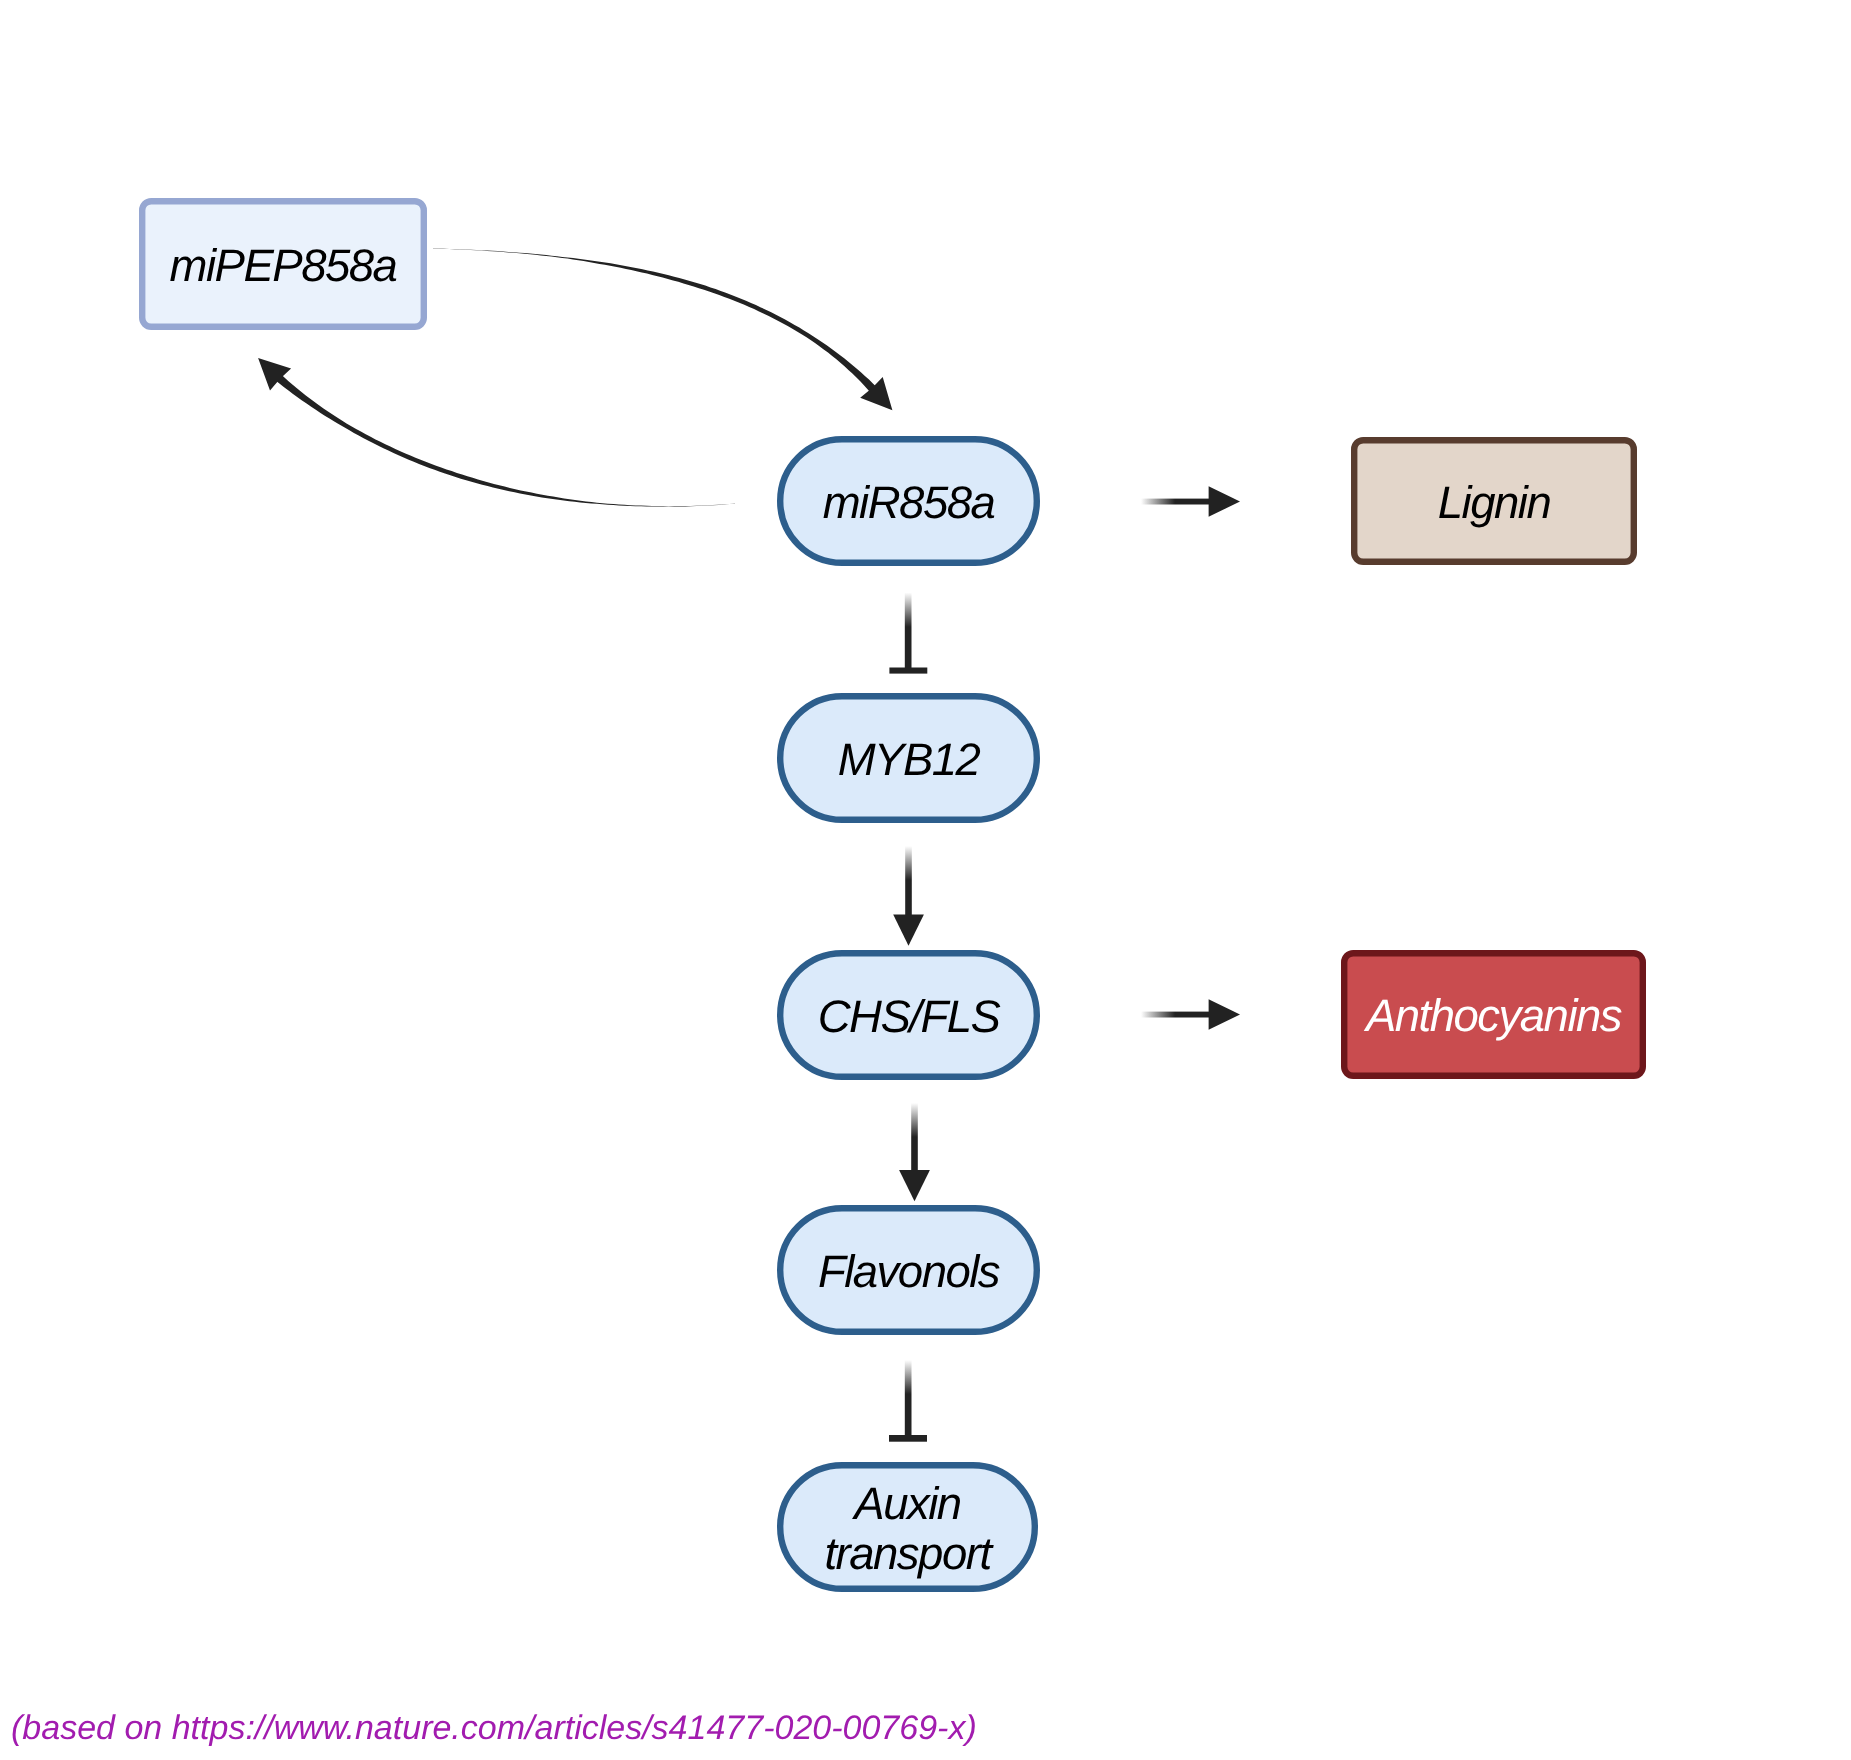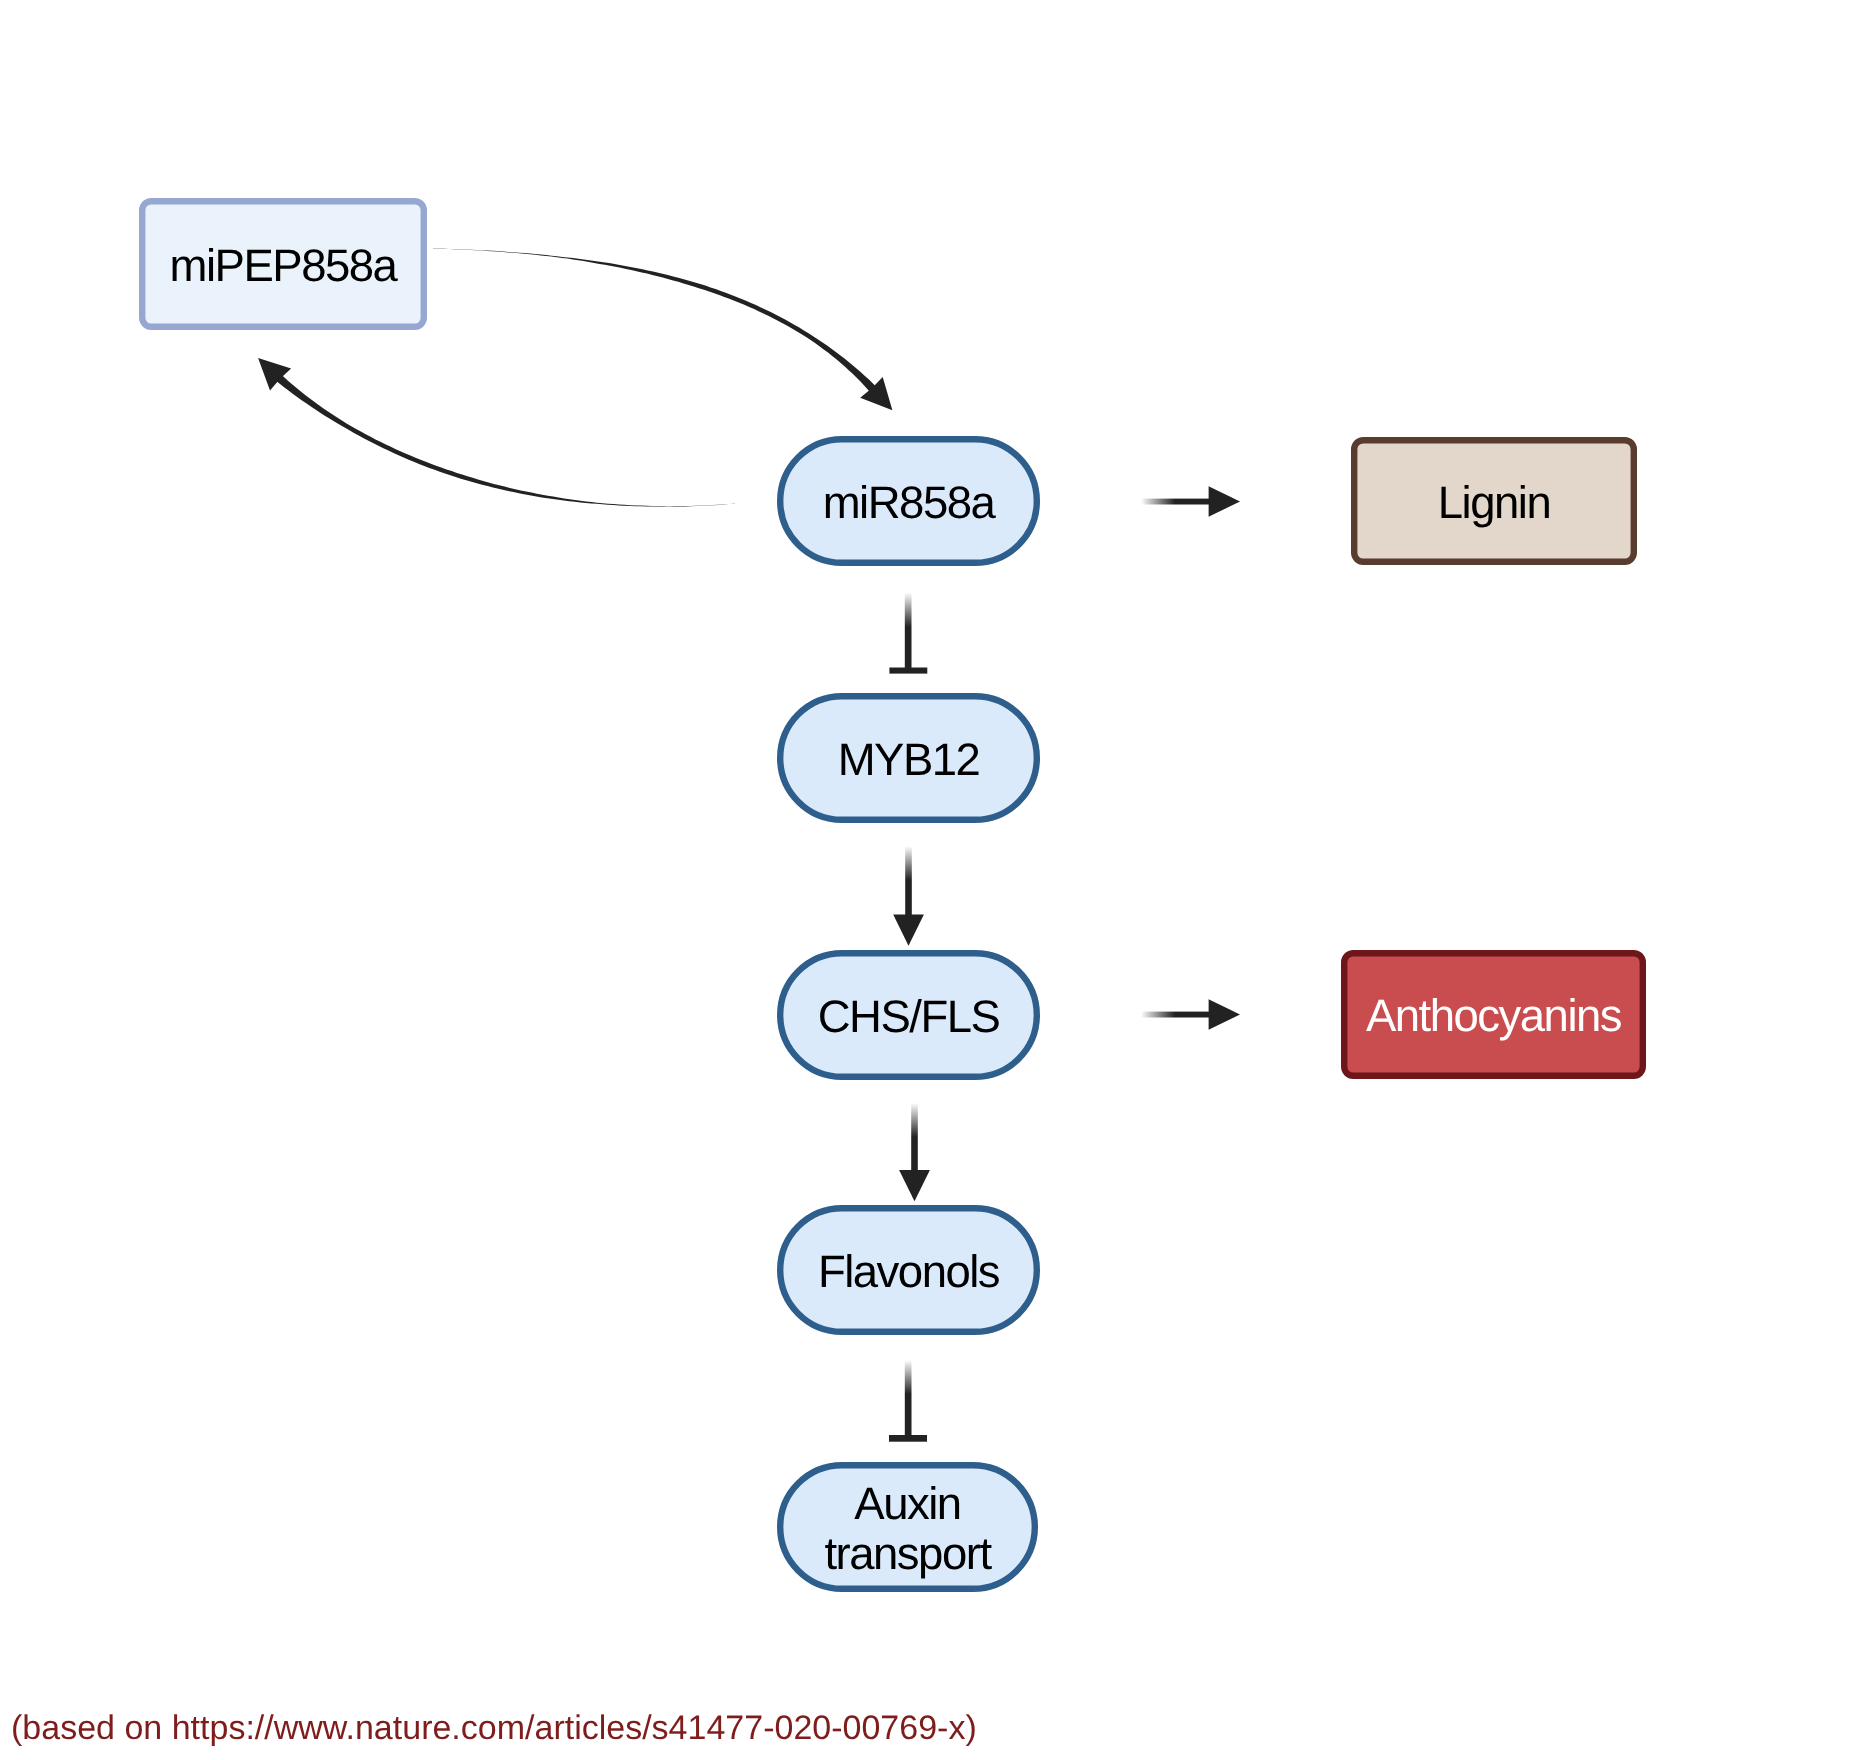--- a/index.html
+++ b/index.html
@@ -1,19 +1,19 @@
 <!DOCTYPE html>
 <html><head>
 <meta charset="utf-8">
 <style>
   html,body{margin:0;padding:0;background:#ffffff;-webkit-font-smoothing:antialiased;text-rendering:geometricPrecision;}
   body{width:1851px;height:1760px;overflow:hidden;font-family:"Liberation Sans",sans-serif;}
-  #stage{position:relative;width:1851px;height:1368px;background:#fff;filter:saturate(1);}
+  #stage{position:relative;width:1851px;height:1368px;background:#fff;filter:saturate(1);font-style:italic;}
   svg.layer{position:absolute;left:0;top:0;width:1851px;height:1760px;}
-  .caption{position:absolute;left:11px;top:1711px;font-size:34px;line-height:1;color:#7f1d1d;white-space:nowrap;font-family:"Liberation Sans",sans-serif;}
+  .caption{position:absolute;left:11px;top:1711px;font-size:34px;line-height:1;color:#a21caf;white-space:nowrap;font-family:"Liberation Sans",sans-serif;}
 </style>
 </head>
 <body>
 
 <div id="stage">
   <svg class="layer" id="edges" viewBox="0 0 1851 1760">
     <defs>
       <linearGradient id="fadeRight" gradientUnits="userSpaceOnUse" x1="1141" y1="0" x2="1175" y2="0">
         <stop offset="0" stop-color="#222222" stop-opacity="0"></stop>
         <stop offset="1" stop-color="#222222" stop-opacity="1"></stop>

